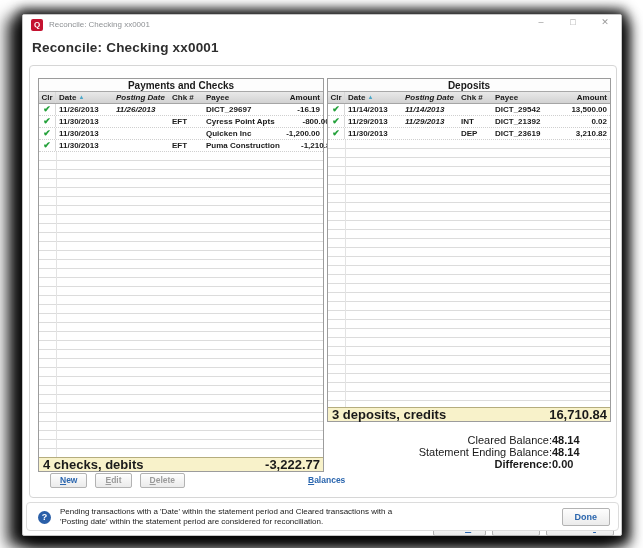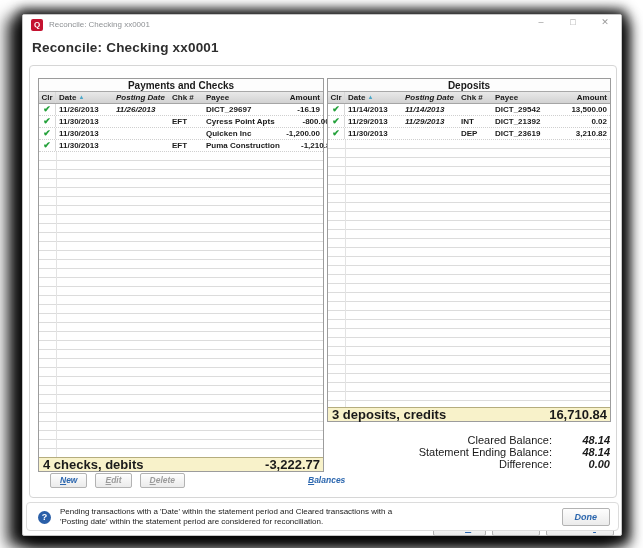--- a/index.html
+++ b/index.html
@@ -51,34 +51,34 @@
             background:repeating-linear-gradient(to bottom, transparent 0px, transparent 8px, #dcdcdc 8px, #dcdcdc 9px); }
   .filler .clr-divider { position:absolute; left:17px; top:0; bottom:0; width:1px; background:#e3e3e3; }
 
   .total-row { height:14px; flex:0 0 14px; display:flex; align-items:center; justify-content:space-between;
                background:#f8f2ca; border-top:1px solid #b5ad7e; font-weight:bold; font-size:13px;
                padding:0 3px 0 4px; }
 
   
   .btn { height:15px; padding:0 9px; font-family:"Liberation Sans",sans-serif; font-size:8.5px; font-weight:bold;
          color:#2b66ae; background:linear-gradient(#fefefe,#ebebeb); border:1px solid #b3b3b3; border-radius:2px;
-         line-height:13px; cursor:default; white-space:nowrap;font-style:italic; }
+         line-height:13px; cursor:default; white-space:nowrap; }
   .btn u { text-decoration:underline; }
   .btn.disabled { color:#9b9b9b; }
   .btn.flat { background:none; border-color:transparent; }
   .left-buttons { position:absolute; left:20px; top:407px; display:flex; gap:8px; }
   .balances-btn { position:absolute; left:268px; top:407px; }
   .right-buttons { position:absolute; right:2px; top:407px; display:flex; gap:6px;margin-top:48px; }
 
   
   .summary { position:absolute; right:6px; top:368px; font-size:11px; color:#1a1a1a;margin-left:8px; }
   .summary .srow { display:flex; justify-content:flex-end; height:12px; line-height:12px; }
   .summary .slabel { text-align:right; }
-  .summary .sval { width:58px; text-align:right; font-weight:bold;font-style:italic; }
-  .summary .srow.bold .slabel { font-weight:normal; }
+  .summary .sval { width:58px; text-align:left; font-weight:bold; }
+  .summary .srow.bold .slabel { font-weight:bold; }
 
   
   .footer { position:absolute; left:3px; top:487px; width:593px; height:29px;
             background:#ffffff; border:1px solid #dcdcdc; border-radius:4px; }
   .help-icon { position:absolute; left:11px; top:8px; width:13px; height:13px; border-radius:50%;
                background:#2a5fa8; color:#ffffff; font-size:9px; font-weight:bold; text-align:center; line-height:13px; }
   .footer-note { position:absolute; left:33px; top:4px; font-size:8px; line-height:10px; color:#1a1a1a; }
   .done-btn { position:absolute; right:8px; top:5px; height:18px; padding:0 12px; font-size:9px; }
 </style>
 </head>

